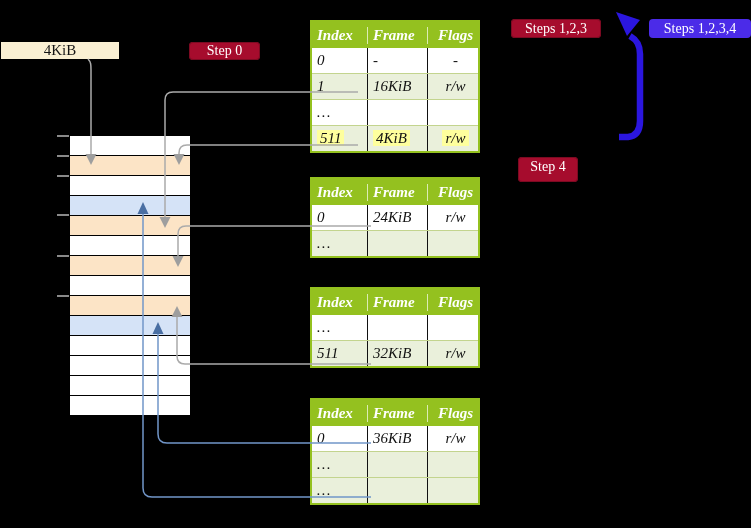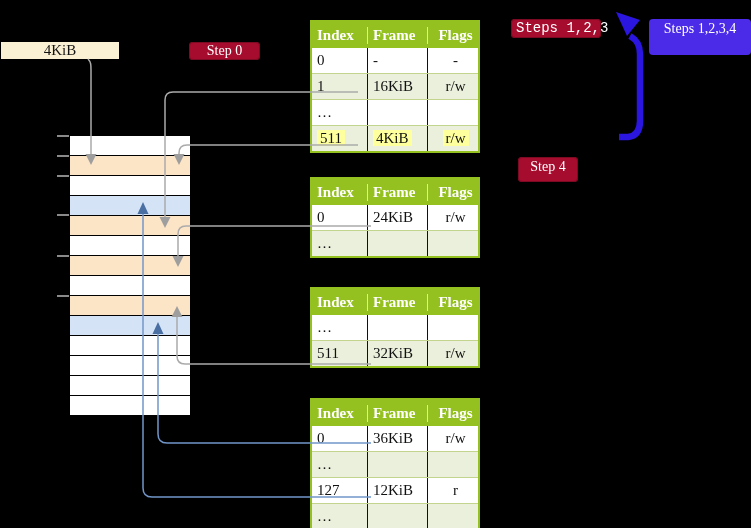--- a/index.html
+++ b/index.html
@@ -34,21 +34,21 @@
     white-space:nowrap;
   }
   .badge-red  { background:#A60C2D; box-shadow:inset 0 0 0 1px #7c0a22; }
   .badge-blue { background:#4B2BE8; }
 
   
   .ptable {
     position:absolute; left:310px; width:170px;
     border:2px solid #94C11F; background:#fff; box-sizing:border-box;
   }
-  .trow { display:flex; }
+  .trow { display:flex;font-style:italic; }
   .trow-head { background:#94C11F; height:26px; align-items:center; }
   .trow-head .cell { color:#fff; font-weight:bold; font-size:15px; border-right:1px solid #dcecb4; }
   .trow-head .cell:last-child { border-right:none; }
   .trow-body { height:25px; align-items:center; }
   .trow-body + .trow-body { border-top:1px solid #c3d48e; }
   .trow-body .cell { border-right:1px solid #111; height:25px; line-height:25px; }
   .trow-body .cell:last-child { border-right:none; }
   .row-shaded { background:#EAF0DB; }
   .cell { box-sizing:border-box; padding-left:5px; font-size:15px; color:#111; overflow:hidden; }
   .c0 { width:56px; } .c1 { width:60px; } .c2 { flex:1;text-align:center; }
@@ -85,22 +85,22 @@
     <div class="mem-row mem-blue"></div>
     <div class="mem-row mem-white"></div>
     <div class="mem-row mem-white"></div>
     <div class="mem-row mem-white"></div>
     <div class="mem-row mem-white"></div>
   </div>
 
 <div class="abs" id="frame-size-label">4KiB</div>
 
 <div class="badge badge-red" style="left:189px; top:42px;  width:71px; height:18px; line-height:18px;">Step 0</div>
-<div class="badge badge-red" style="left:511px; top:19px;  width:90px; height:19px;font-family:Liberation Mono, monospace;">Steps 1,2,3</div>
-<div class="badge badge-blue" style="left:649px; top:19px;  width:102px; height:36px;text-align:center;">Steps 1,2,3,4</div>
+<div class="badge badge-red" style="left:511px; top:19px;  width:90px; height:19px;">Steps 1,2,3</div>
+<div class="badge badge-blue" style="left:649px; top:19px;  width:102px; height:19px;text-align:center;">Steps 1,2,3,4</div>
 <div class="badge badge-red" style="left:518px; top:157px; width:60px; height:25px;">Step 4</div>
 
 <div class="ptable" id="table-0">
     <div class="trow trow-head">
       <div class="cell c0">Index</div>
       <div class="cell c1">Frame</div>
       <div class="cell c2">Flags</div>
     </div>
     <div class="trow trow-body">
       <div class="cell c0">0</div>
@@ -166,25 +166,20 @@
     <div class="trow trow-body">
       <div class="cell c0">0</div>
       <div class="cell c1">36KiB</div>
       <div class="cell c2">r/w</div>
     </div>
     <div class="trow trow-body row-shaded">
       <div class="cell c0">…</div>
       <div class="cell c1"></div>
       <div class="cell c2"></div>
     </div>
-    <div class="trow trow-body">
-      <div class="cell c0">127</div>
-      <div class="cell c1">12KiB</div>
-      <div class="cell c2">r</div>
-    </div>
     <div class="trow trow-body row-shaded">
       <div class="cell c0">…</div>
       <div class="cell c1"></div>
       <div class="cell c2"></div>
     </div>
   </div>
 
 <svg id="overlay" width="751" height="528" viewBox="0 0 751 528">
 
   <path d="M88,59 C91,62 91,65 91,70 L91,155" fill="none" stroke="#ABABAB" stroke-width="1.5"></path>

